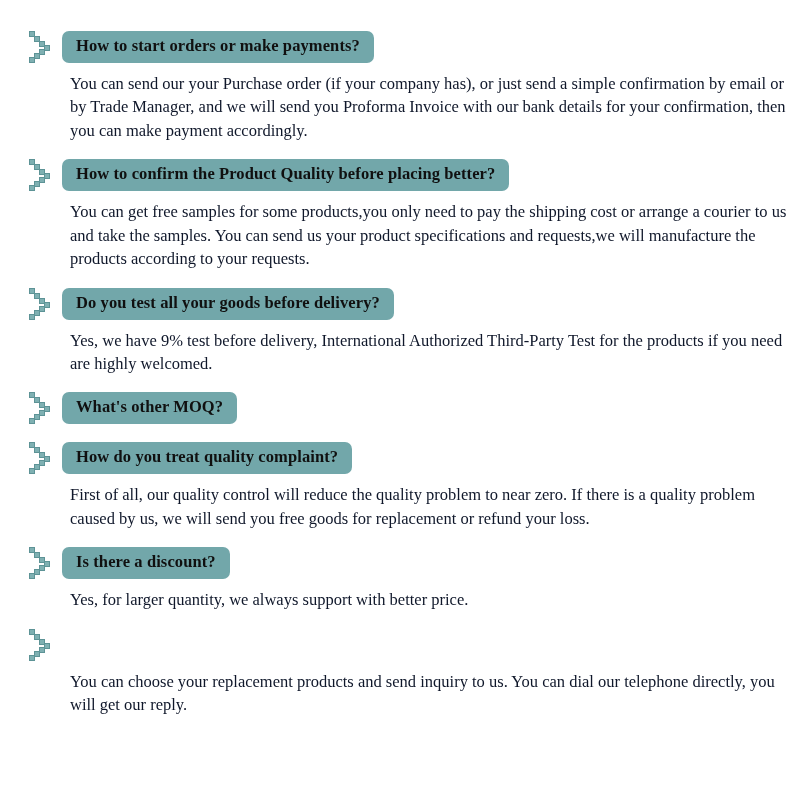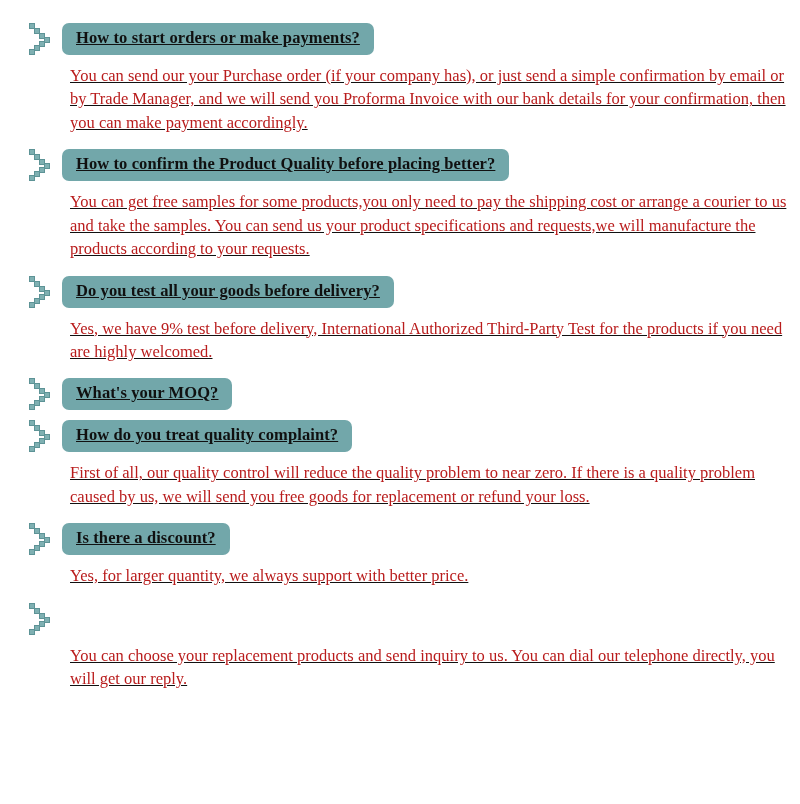--- a/index.html
+++ b/index.html
@@ -21,22 +21,21 @@
     background: #ffffff;
     box-sizing: border-box;
     padding: 0;
   }
   .faq-list {
     display: block;
     padding-top: 14px;
   }
   .faq-item {
     display: block;
-    margin: 8px 0 6px 0;
-    text-decoration: underline;
+    margin: 16px 0 6px 0;
   }
   .q-row {
     display: flex;
     align-items: center;
     padding-left: 28px;
     margin-bottom: 2px;
   }
   
   .arrow-icon {
     position: relative;
@@ -69,21 +68,21 @@
     font-weight: bold;
     font-size: 16.5px;
     line-height: 1.15;
     color: #101010;
     letter-spacing: 0.1px;
     white-space: nowrap;
   }
   .answer {
     font-size: 16.5px;
     line-height: 1.42;
-    color: #b91c1c;
+    color: #0f172a;
     margin: 8px 10px 14px 70px;
     text-align: left;
   }
 </style>
 </head>
 <body>
 
 <div class="page">
   <div class="faq-list">
 
@@ -139,21 +138,21 @@
       <div class="q-row">
         <span class="arrow-icon">
           <i></i>
             <i></i>
             <i></i>
             <i></i>
             <i></i>
             <i></i>
             <i></i>
         </span>
-        <span class="q-pill">What's your MOQ?</span>
+        <span class="q-pill">What's other MOQ?</span>
       </div>
     </div>
 
     <div class="faq-item">
       <div class="q-row">
         <span class="arrow-icon">
           <i></i>
             <i></i>
             <i></i>
             <i></i>

